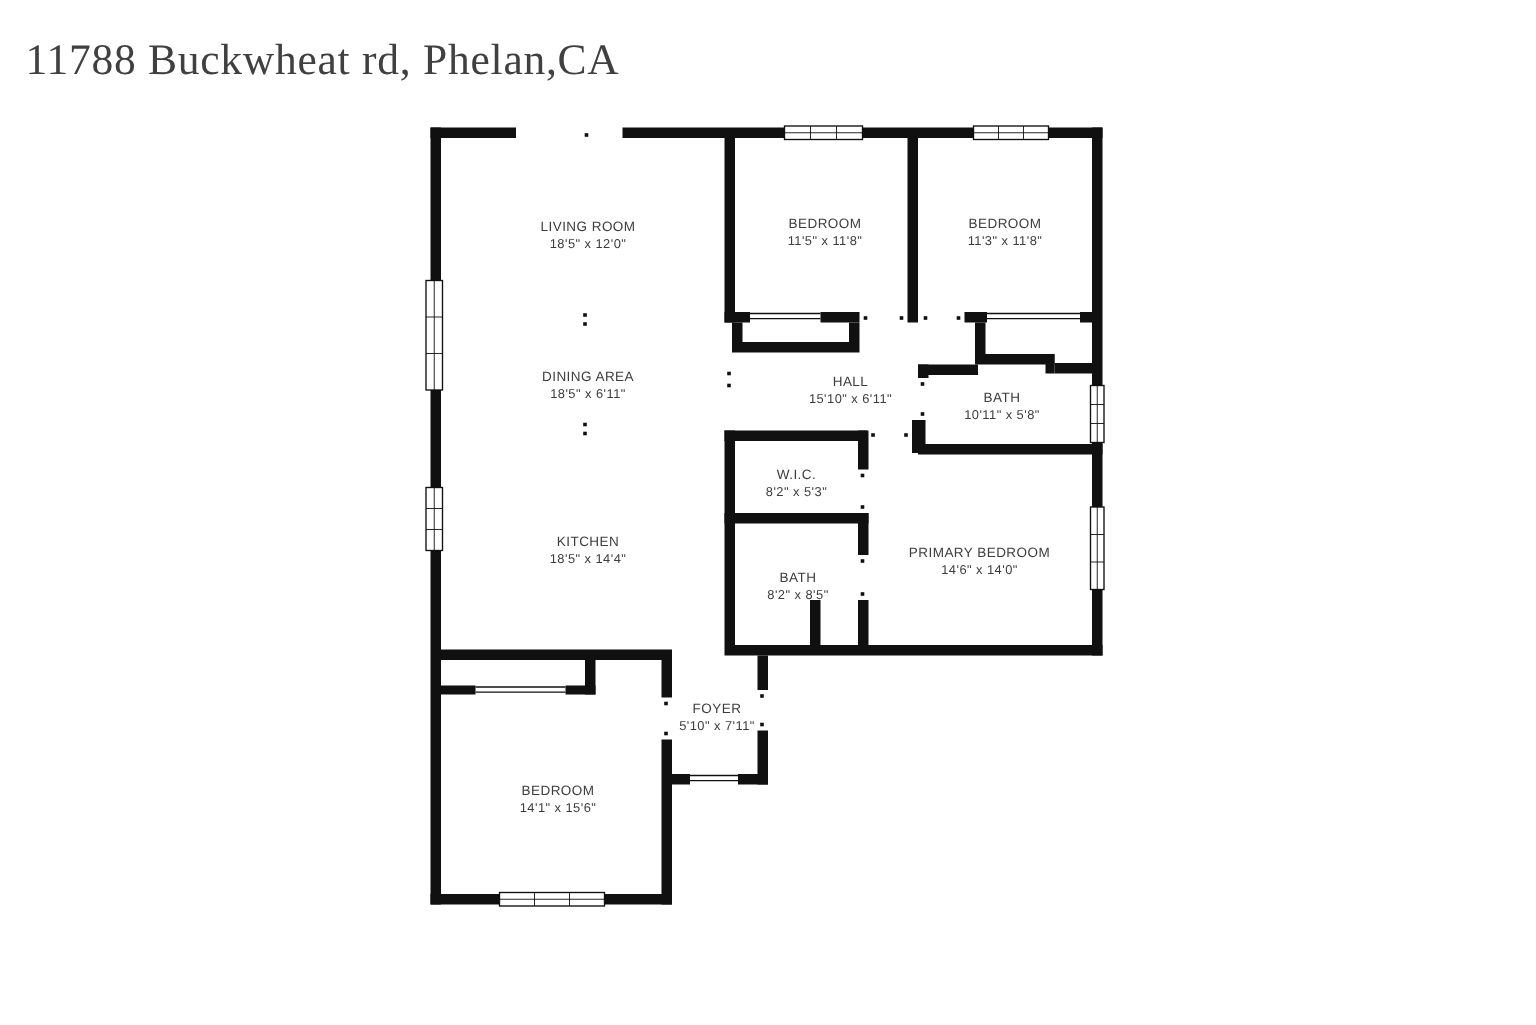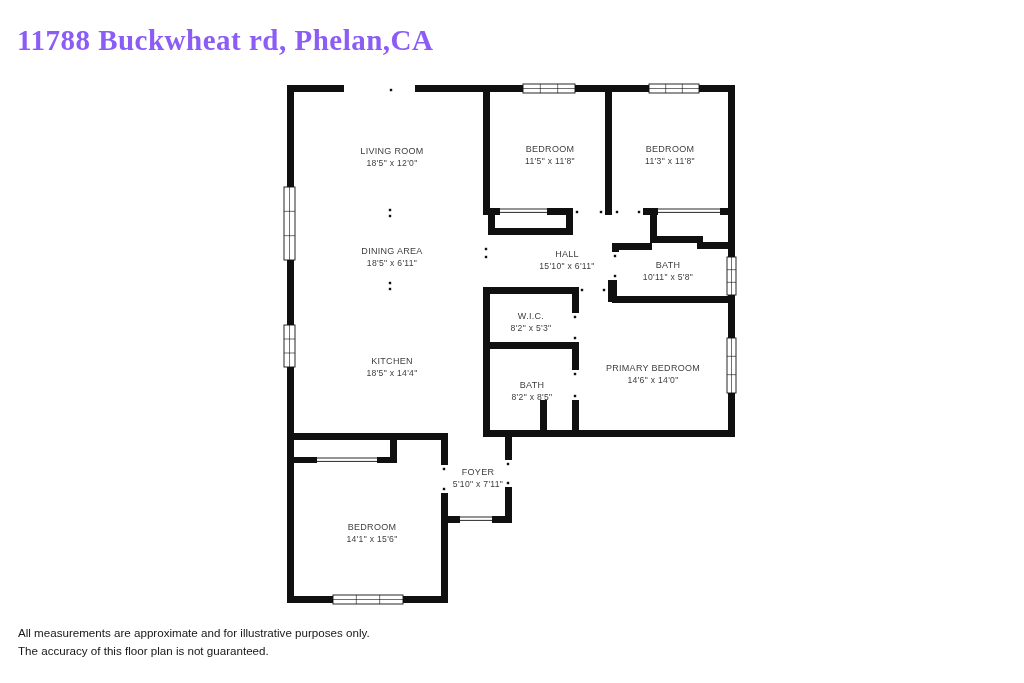--- a/index.html
+++ b/index.html
@@ -1,20 +1,20 @@
 <!DOCTYPE html>
 <html><head>
 <meta charset="utf-8">
 <style>
   html,body{margin:0;padding:0;background:#ffffff;}
   #stage{position:relative;width:1024px;height:683px;background:#ffffff;overflow:hidden;
          font-family:"Liberation Sans",sans-serif;}
   #plan-title{position:absolute;left:17px;top:24px;
-      font-family:"Liberation Serif",serif;font-size:29px;font-weight:700;
-      color:#8b5cf6;letter-spacing:.5px;white-space:nowrap;}
+      font-family:"Liberation Serif",serif;font-size:29px;font-weight:400;
+      color:#404040;letter-spacing:.5px;white-space:nowrap;}
   #plan-svg{position:absolute;left:0;top:0;}
   #disclaimer{position:absolute;left:18px;top:624px;font-size:11.6px;color:#161616;line-height:1.55;}
 </style>
 </head>
 <body>
 
 <div id="stage">
   <div id="plan-title">11788 Buckwheat rd, Phelan,CA</div>
   <svg id="plan-svg" width="1024" height="683" viewBox="0 0 1024 683" xmlns="http://www.w3.org/2000/svg">
       <g>
@@ -175,17 +175,13 @@
         <g>
           <text x="478" y="475" font-size="9" text-anchor="middle" fill="#3d3d3d" font-family="&quot;Liberation Sans&quot;,sans-serif" letter-spacing="0.3">FOYER</text>
           <text x="478" y="486.5" font-size="8.6" text-anchor="middle" fill="#3d3d3d" font-family="&quot;Liberation Sans&quot;,sans-serif" letter-spacing="0.3">5'10" x 7'11"</text>
         </g>
         <g>
           <text x="372" y="530" font-size="9" text-anchor="middle" fill="#3d3d3d" font-family="&quot;Liberation Sans&quot;,sans-serif" letter-spacing="0.3">BEDROOM</text>
           <text x="372" y="541.5" font-size="8.6" text-anchor="middle" fill="#3d3d3d" font-family="&quot;Liberation Sans&quot;,sans-serif" letter-spacing="0.3">14'1" x 15'6"</text>
         </g>
       </g>
     </svg>
-  <div id="disclaimer">
-    <div>All measurements are approximate and for illustrative purposes only.</div>
-    <div>The accuracy of this floor plan is not guaranteed.</div>
-  </div>
 </div>
 
 </body></html>

